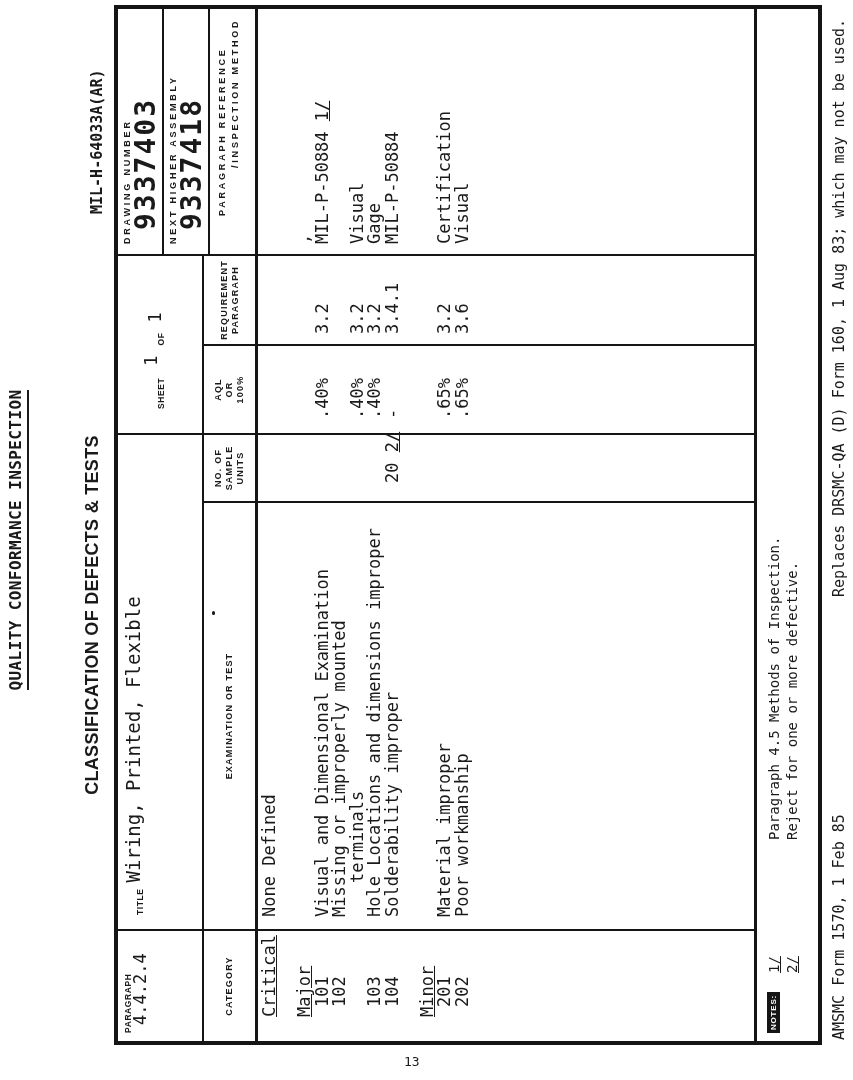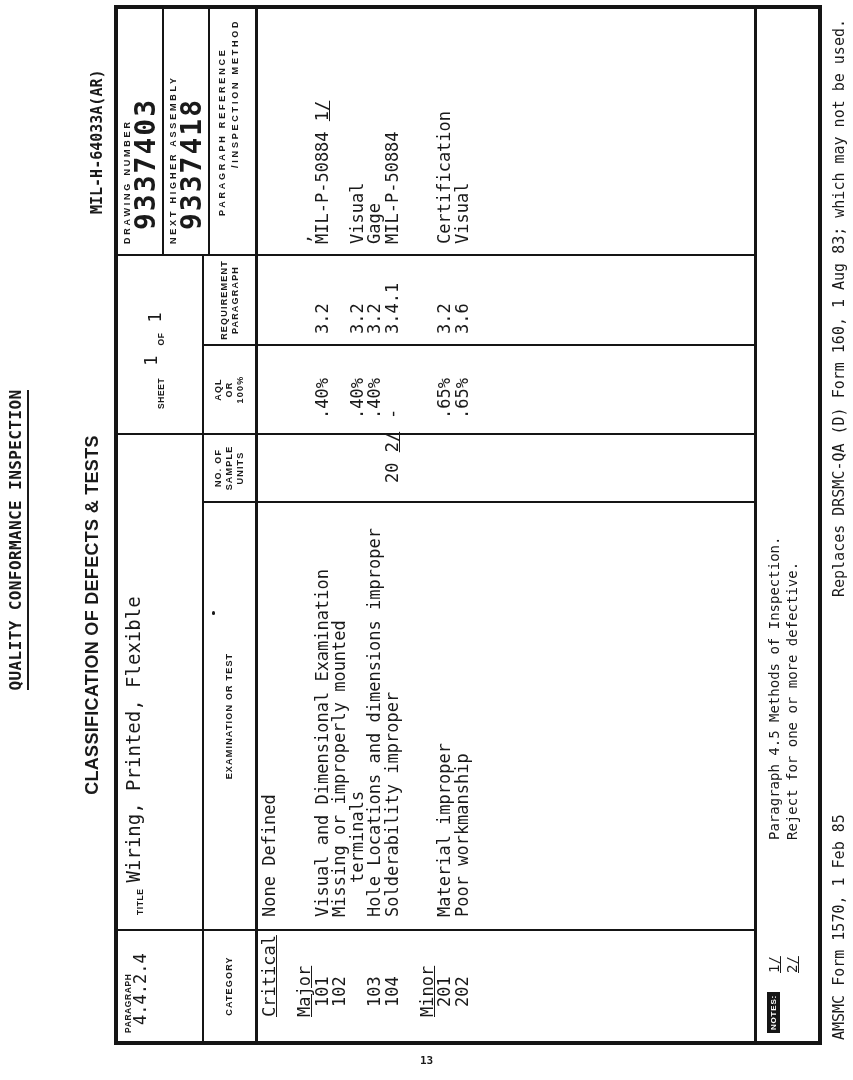--- a/index.html
+++ b/index.html
@@ -79,22 +79,22 @@
         letter-spacing:0.8px;padding:2px 3px;}
   .notes-lines{position:absolute;left:68px;top:8px;}
   .nln{display:grid;grid-template-columns:133px auto;height:18px;line-height:18px;
        font-family:"DejaVu Sans Mono",monospace;font-size:14px;white-space:pre;}
 
   .f-left{position:absolute;left:40px;top:830px;font-family:"DejaVu Sans Mono",monospace;
         font-size:15px;}
   .f-right{position:absolute;left:483px;top:830px;font-family:"DejaVu Sans Mono",monospace;
         font-size:15px;}
 
-  .pageno{position:absolute;left:420px;top:1054px;font-family:"DejaVu Sans Mono",monospace;
-        font-size:11px;font-weight:bold;}
+  .pageno{position:absolute;left:404px;top:1054px;font-family:"DejaVu Sans Mono",monospace;
+        font-size:13px;font-weight:normal;}
   .dot-artifact{position:absolute;width:4px;height:3px;background:#1a1a1a;border-radius:2px;}
 </style>
 </head>
 <body>
 
 <div class="page">
   <div class="land">
 
     <div class="q-head">
       <span>QUALITY CONFORMANCE INSPECTION</span>

